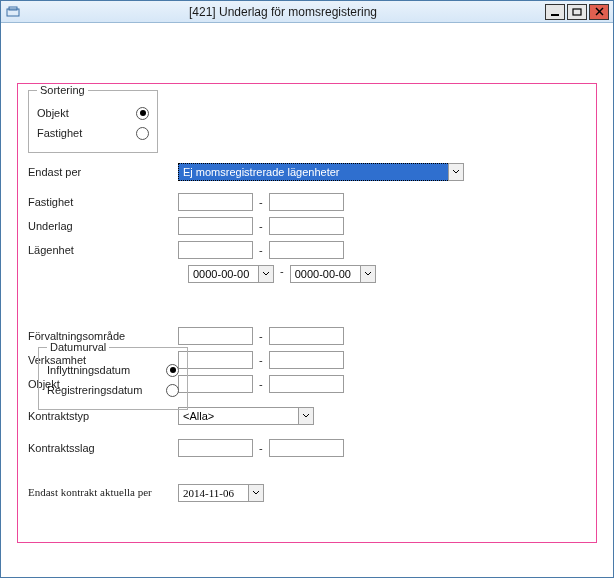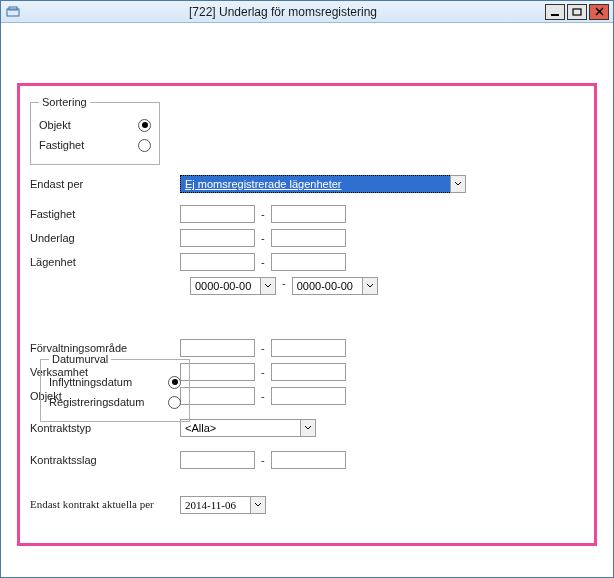--- a/index.html
+++ b/index.html
@@ -53,22 +53,22 @@
   .tc-btn.close { background: #e06050; color:#000; }
   .tc-btn svg { display:block; }
 
   .client {
     flex: 1;
     padding: 60px 16px 16px 16px;
     position: relative;
     background: #fff;
   }
   .panel {
-    border: 3px solid #ec4899;
-    padding: 10px 10px 20px 10px;
+    border: 1px solid #ec4899;
+    padding: 0 10px 20px 10px;
     background: #fff;
     min-height: 460px;
   }
 
   fieldset.group {
     border: 1px solid #b0b0b0;
     padding: 6px 8px 8px 8px;
     margin: 0 0 8px 0;
     width: 130px;
   }
@@ -157,21 +157,20 @@
     cursor: pointer;
   }
   .combo .combo-btn svg { display:block; }
 
   .wide-combo .combo-text {
     width: 270px;
     background: #2f6fcf;
     color: #fff;
     border: 1px dotted #000;
     border-right: none;
-    text-decoration: underline;
   }
   .wide-combo .combo-btn {
     border-left: 1px solid #9b9b9b;
   }
 
   .date-pair-slot {
     height: 60px;
     display: flex;
     align-items: flex-start;
     padding-top: 2px;
@@ -184,21 +183,21 @@
 
 <div class="window">
 
   <div class="titlebar">
     <span class="app-icon">
       <svg width="14" height="12" viewBox="0 0 14 12">
           <rect x="1" y="3" width="12" height="7" fill="none" stroke="#3a6ea5"></rect>
           <rect x="3" y="1" width="8" height="3" fill="none" stroke="#3a6ea5"></rect>
         </svg>
     </span>
-    <span class="title">[722]  Underlag för momsregistering</span>
+    <span class="title">[421]  Underlag för momsregistering</span>
     <div class="title-controls">
       <div class="tc-btn">
         <svg width="10" height="8" viewBox="0 0 10 8">
             <rect x="1" y="6" width="8" height="2" fill="#000"></rect>
           </svg>
       </div>
       <div class="tc-btn">
         <svg width="10" height="8" viewBox="0 0 10 8">
             <rect x="1" y="1" width="8" height="6" fill="none" stroke="#000" stroke-width="1.2"></rect>
           </svg>

